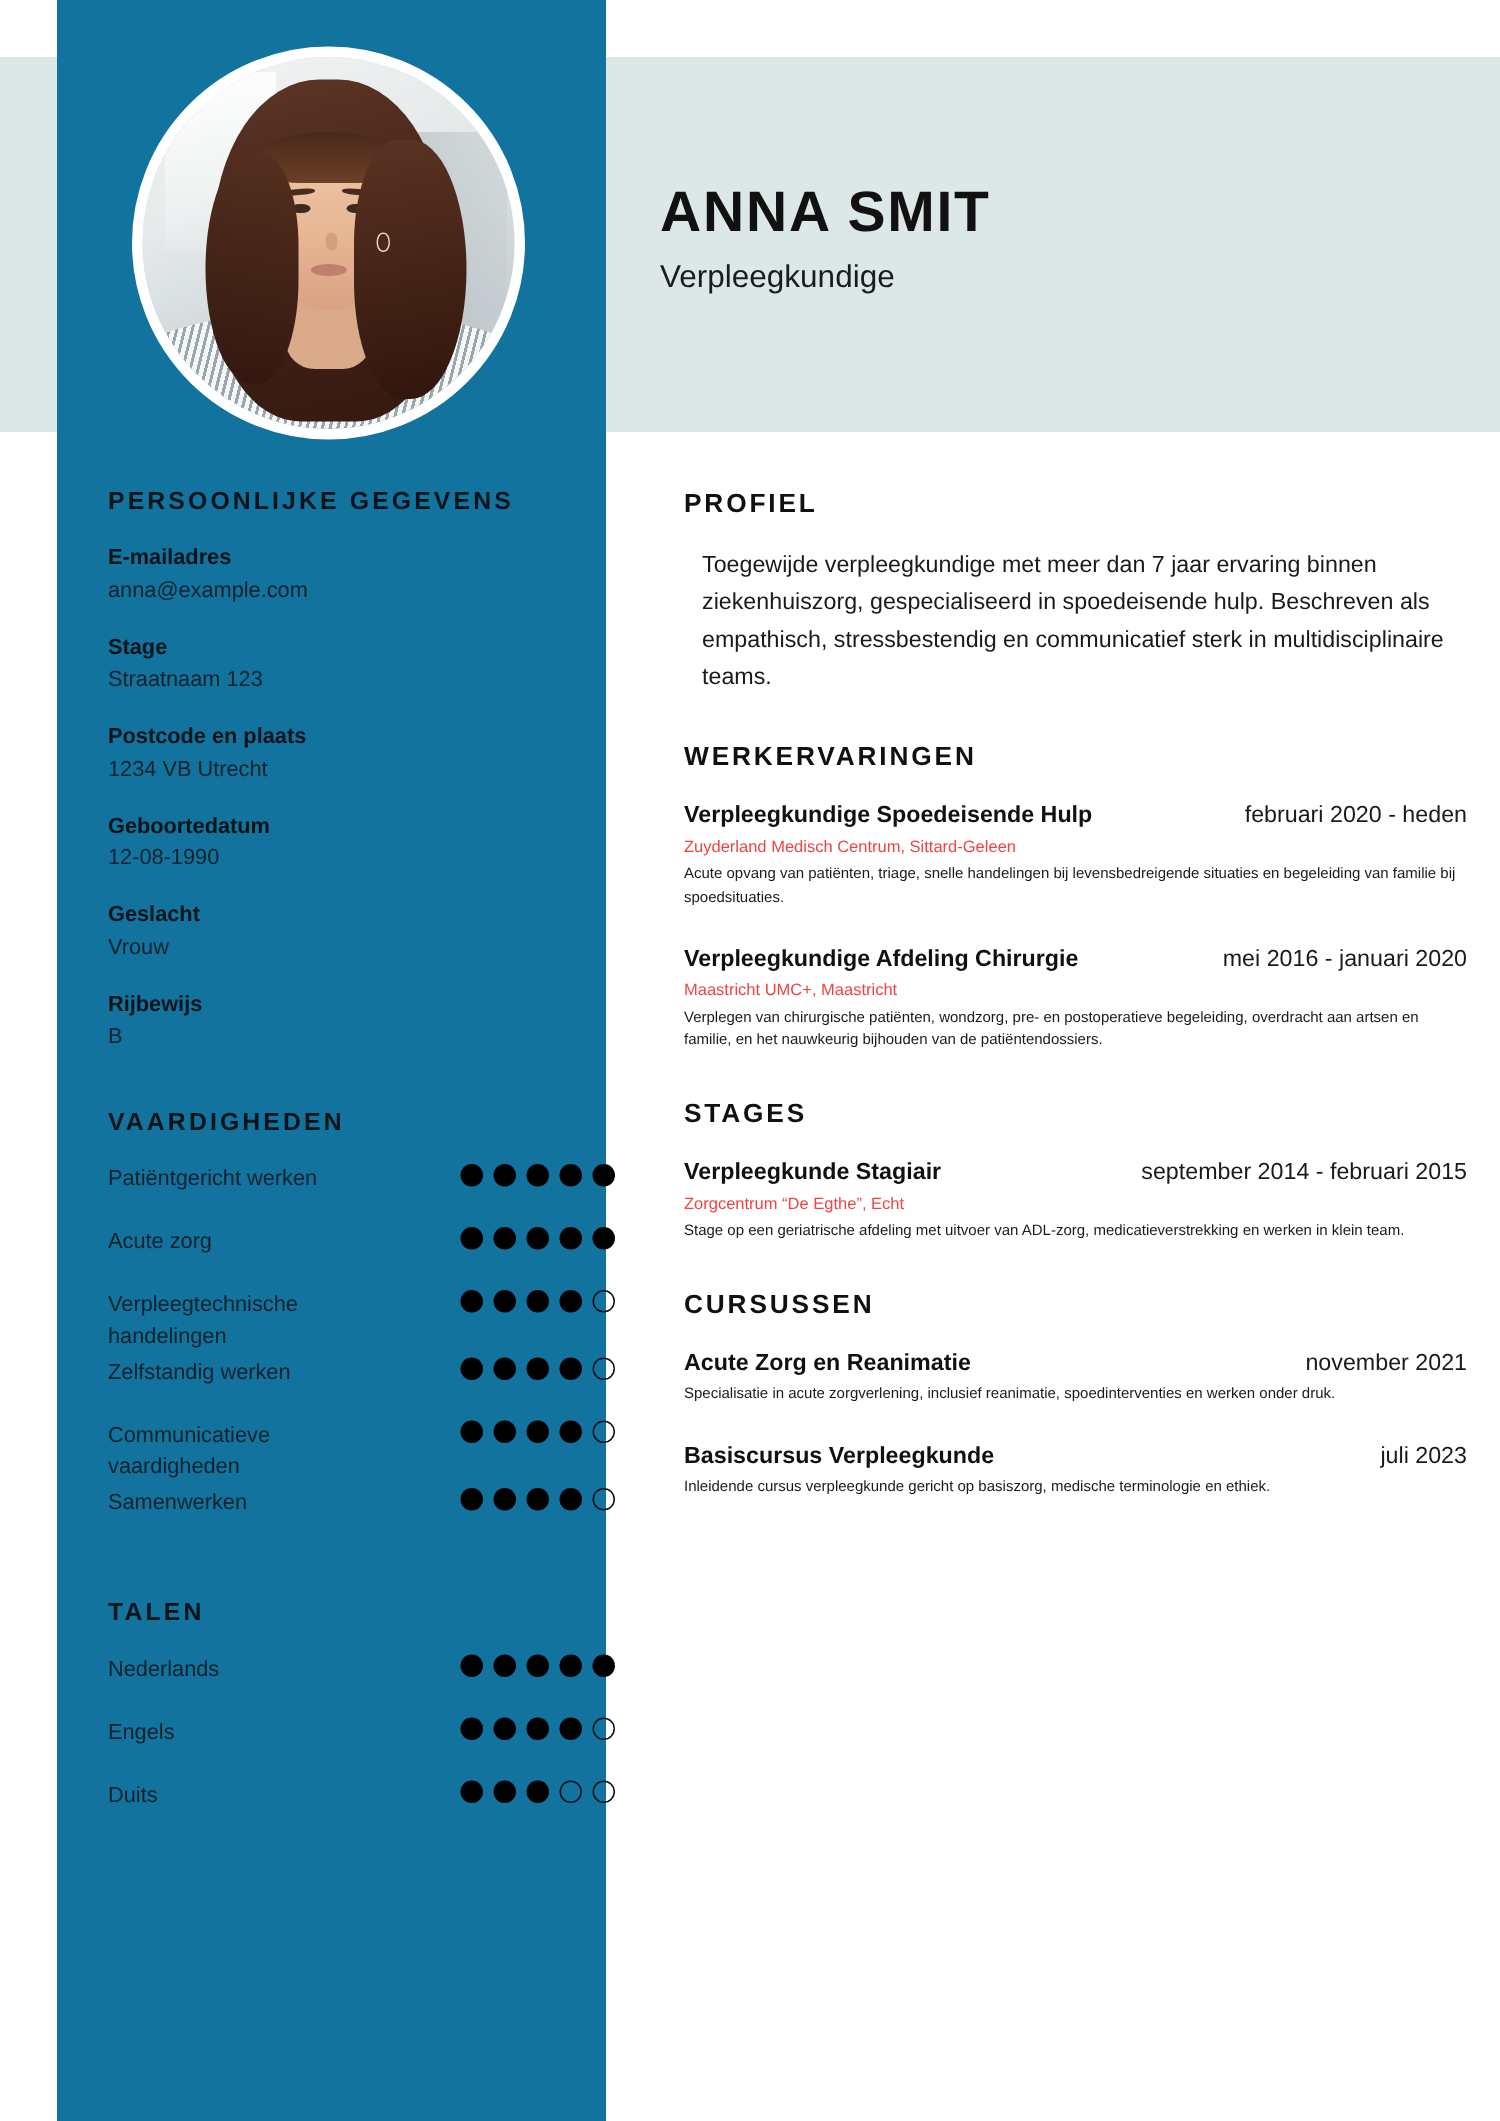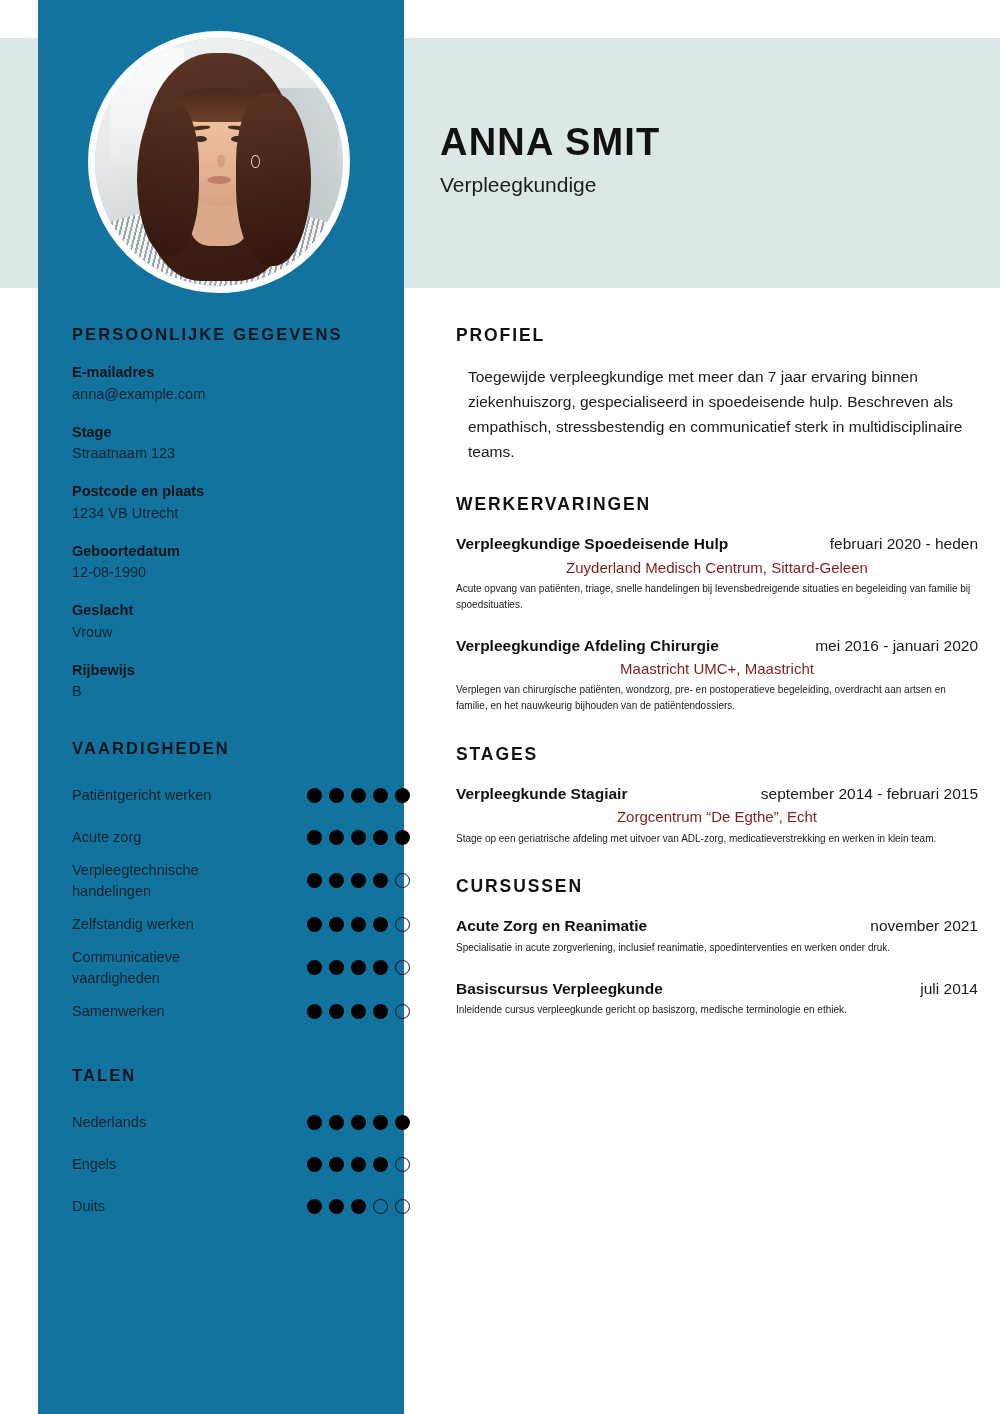--- a/index.html
+++ b/index.html
@@ -261,21 +261,21 @@
   .detail-value {
     font-size: 14.5px;
     font-weight: 400;
     color: #12222c;
     line-height: 1.5;
   }
 
   
   .rating-row {
     display: flex;
-    align-items: center;
+    align-items: flex-start;
     min-height: 38px;
     margin-bottom: 4px;
     gap: 44px;
   }
   .rating-label {
     flex: 0 0 191px;
     font-size: 14.5px;
     color: #12222c;
     line-height: 1.42;
     padding-right: 6px;
@@ -332,25 +332,24 @@
     line-height: 1.45;
   }
   .entry-date {
     font-size: 15.5px;
     font-weight: 400;
     color: #1a1a1a;
     line-height: 1.45;
     white-space: nowrap;
   }
   .entry-org {
-    font-size: 15px;
-    color: #7f1d1d;
+    font-size: 11px;
+    color: #ef4444;
     line-height: 1.48;
     margin-top: 1px;
-    text-align: center;
   }
   .entry-desc {
     font-size: 10px;
     color: #1a1a1a;
     line-height: 1.58;
     margin-top: 2px;
   }
 </style>
 </head>
 <body>
@@ -565,21 +564,21 @@
           <div class="entry">
             <div class="entry-head">
               <div class="entry-title">Acute Zorg en Reanimatie</div>
               <div class="entry-date">november 2021</div>
             </div>
             <div class="entry-desc">Specialisatie in acute zorgverlening, inclusief reanimatie, spoedinterventies en werken onder druk.</div>
           </div>
           <div class="entry">
             <div class="entry-head">
               <div class="entry-title">Basiscursus Verpleegkunde</div>
-              <div class="entry-date">juli 2014</div>
+              <div class="entry-date">juli 2023</div>
             </div>
             <div class="entry-desc">Inleidende cursus verpleegkunde gericht op basiszorg, medische terminologie en ethiek.</div>
           </div>
         </div>
     </div>
 
   </div>
 </div>
 
 </body></html>

